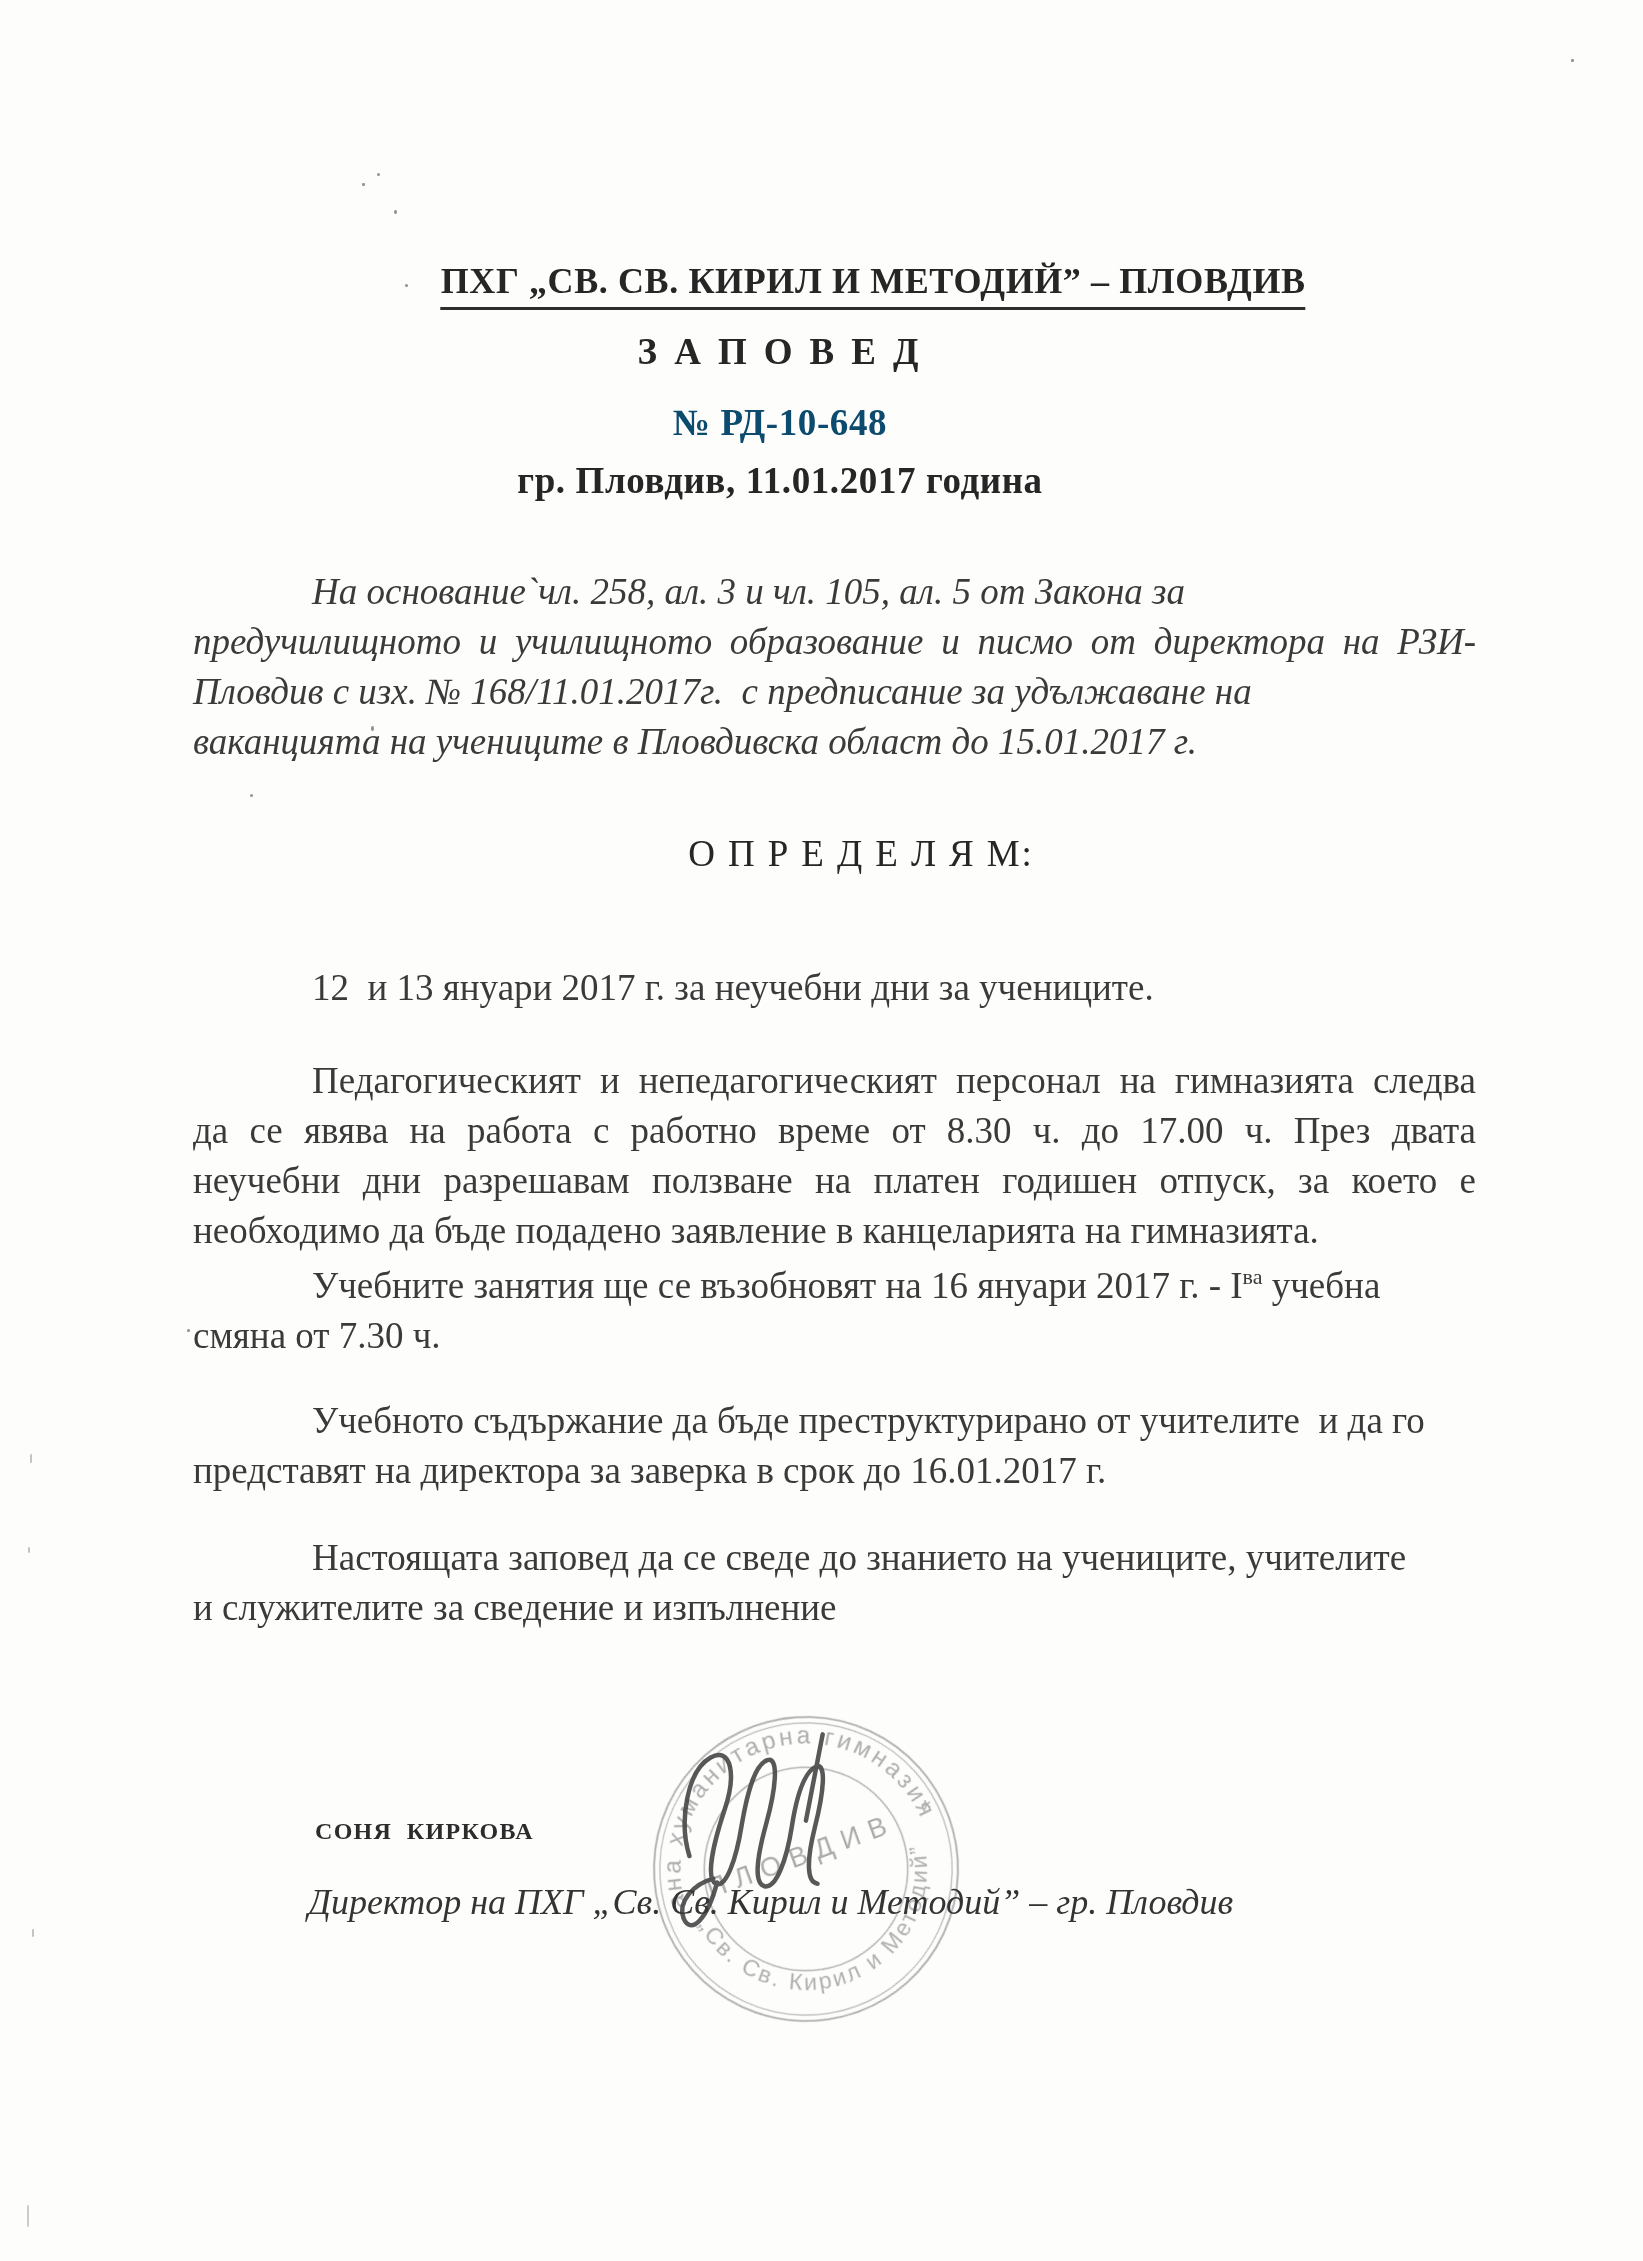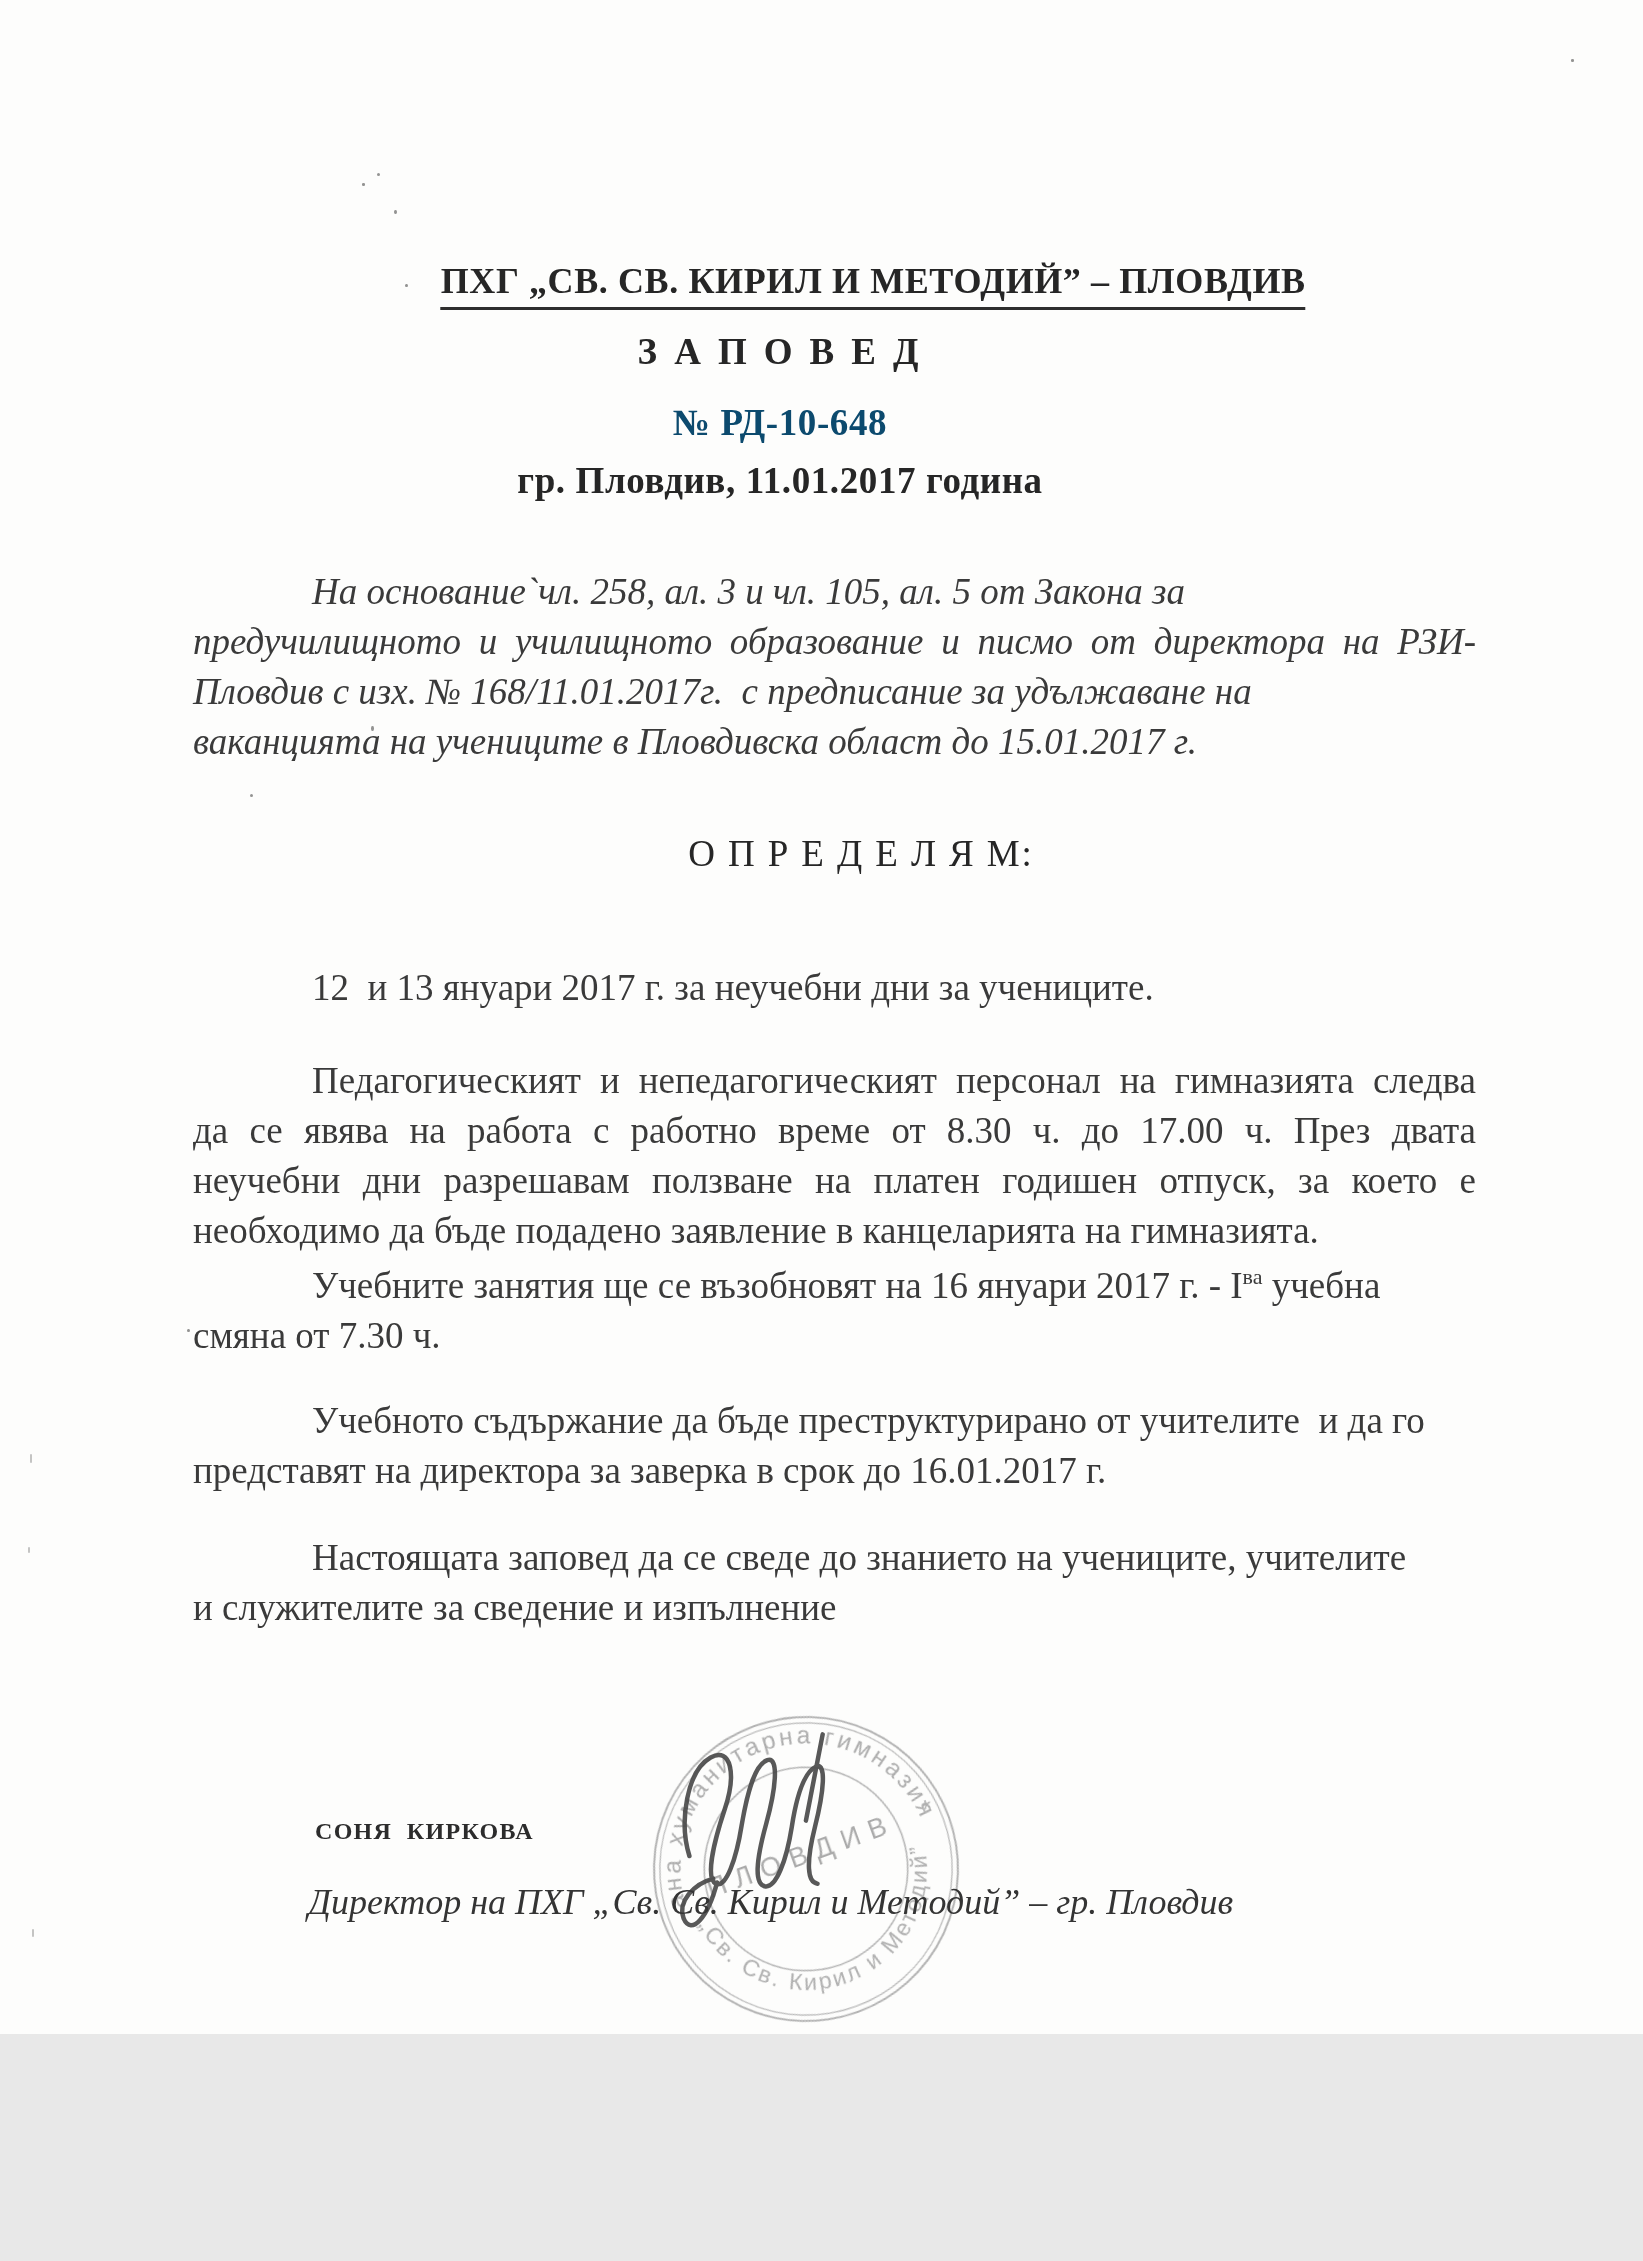--- a/index.html
+++ b/index.html
@@ -1,18 +1,18 @@
 <!DOCTYPE html>
 <html style="font-size:10.3px"><head>
 <meta charset="utf-8">
 <style>
   html,body{margin:0;padding:0;background:#e8e8e8;}
   .page{
     position:relative;
-    width:1644px;height:2034px;
+    width:1644px;height:2261px;
     background:#fdfdfc;
     font-family:"Liberation Serif","DejaVu Serif",serif;
     color:#3b3b3b;
     overflow:hidden;
   }
   
   .cblock{position:absolute;white-space:pre;}
   .doc-title{
     top:218px;left:calc(50% + 32px);transform:translateX(-50%);
     font-size:36px;font-weight:700;color:#262626;letter-spacing:0.6px;

